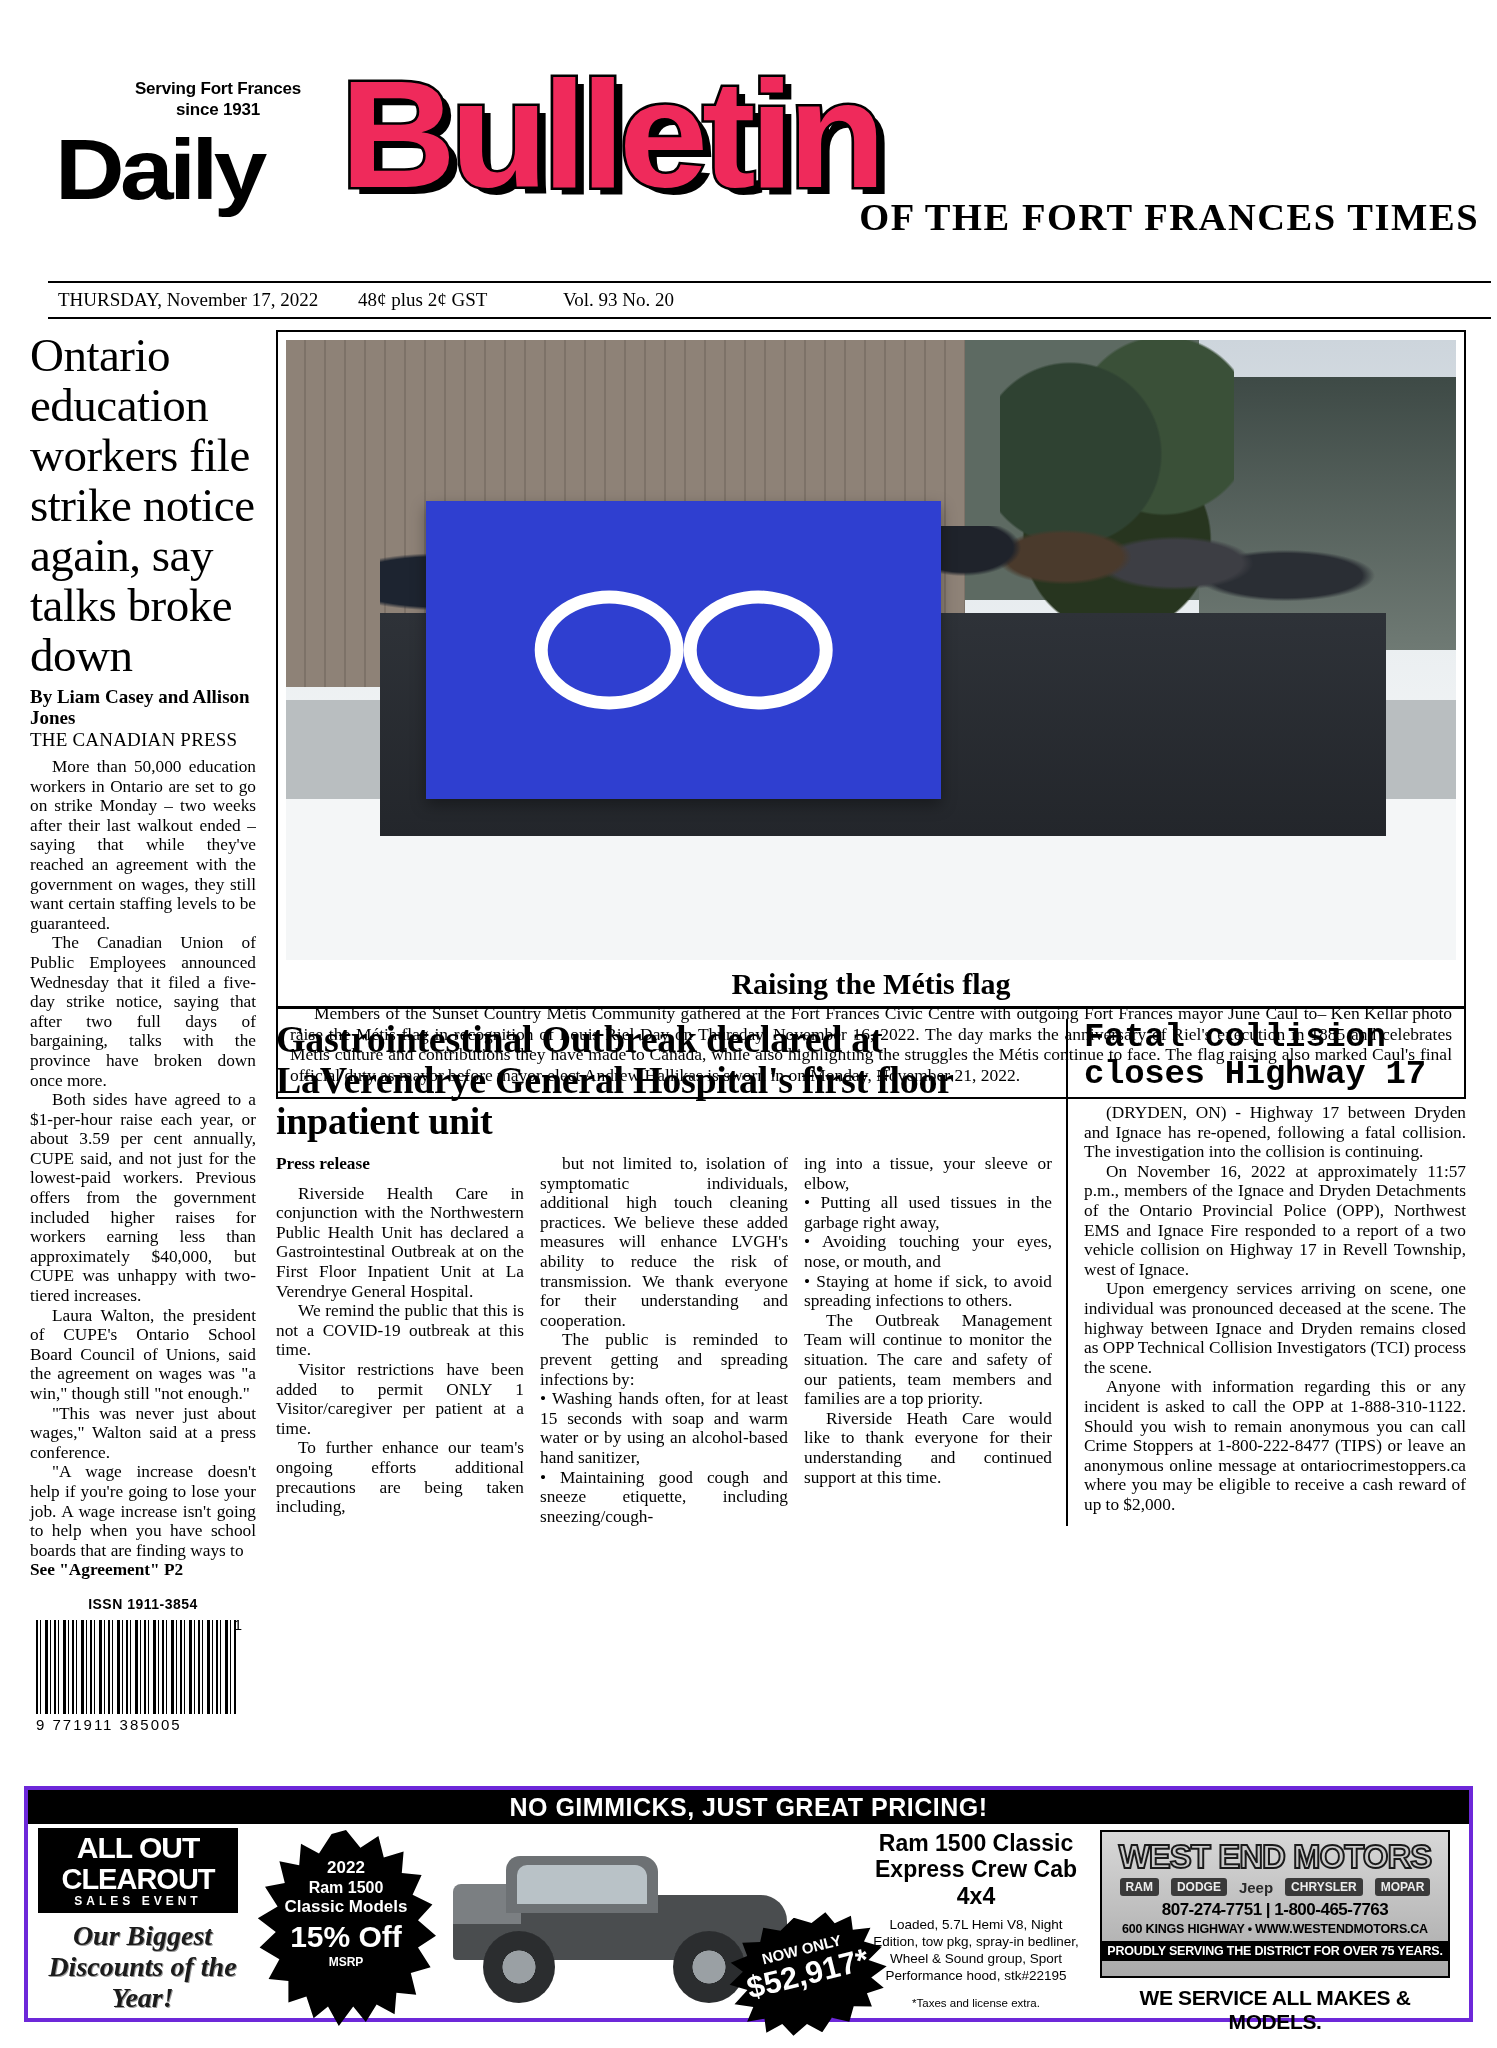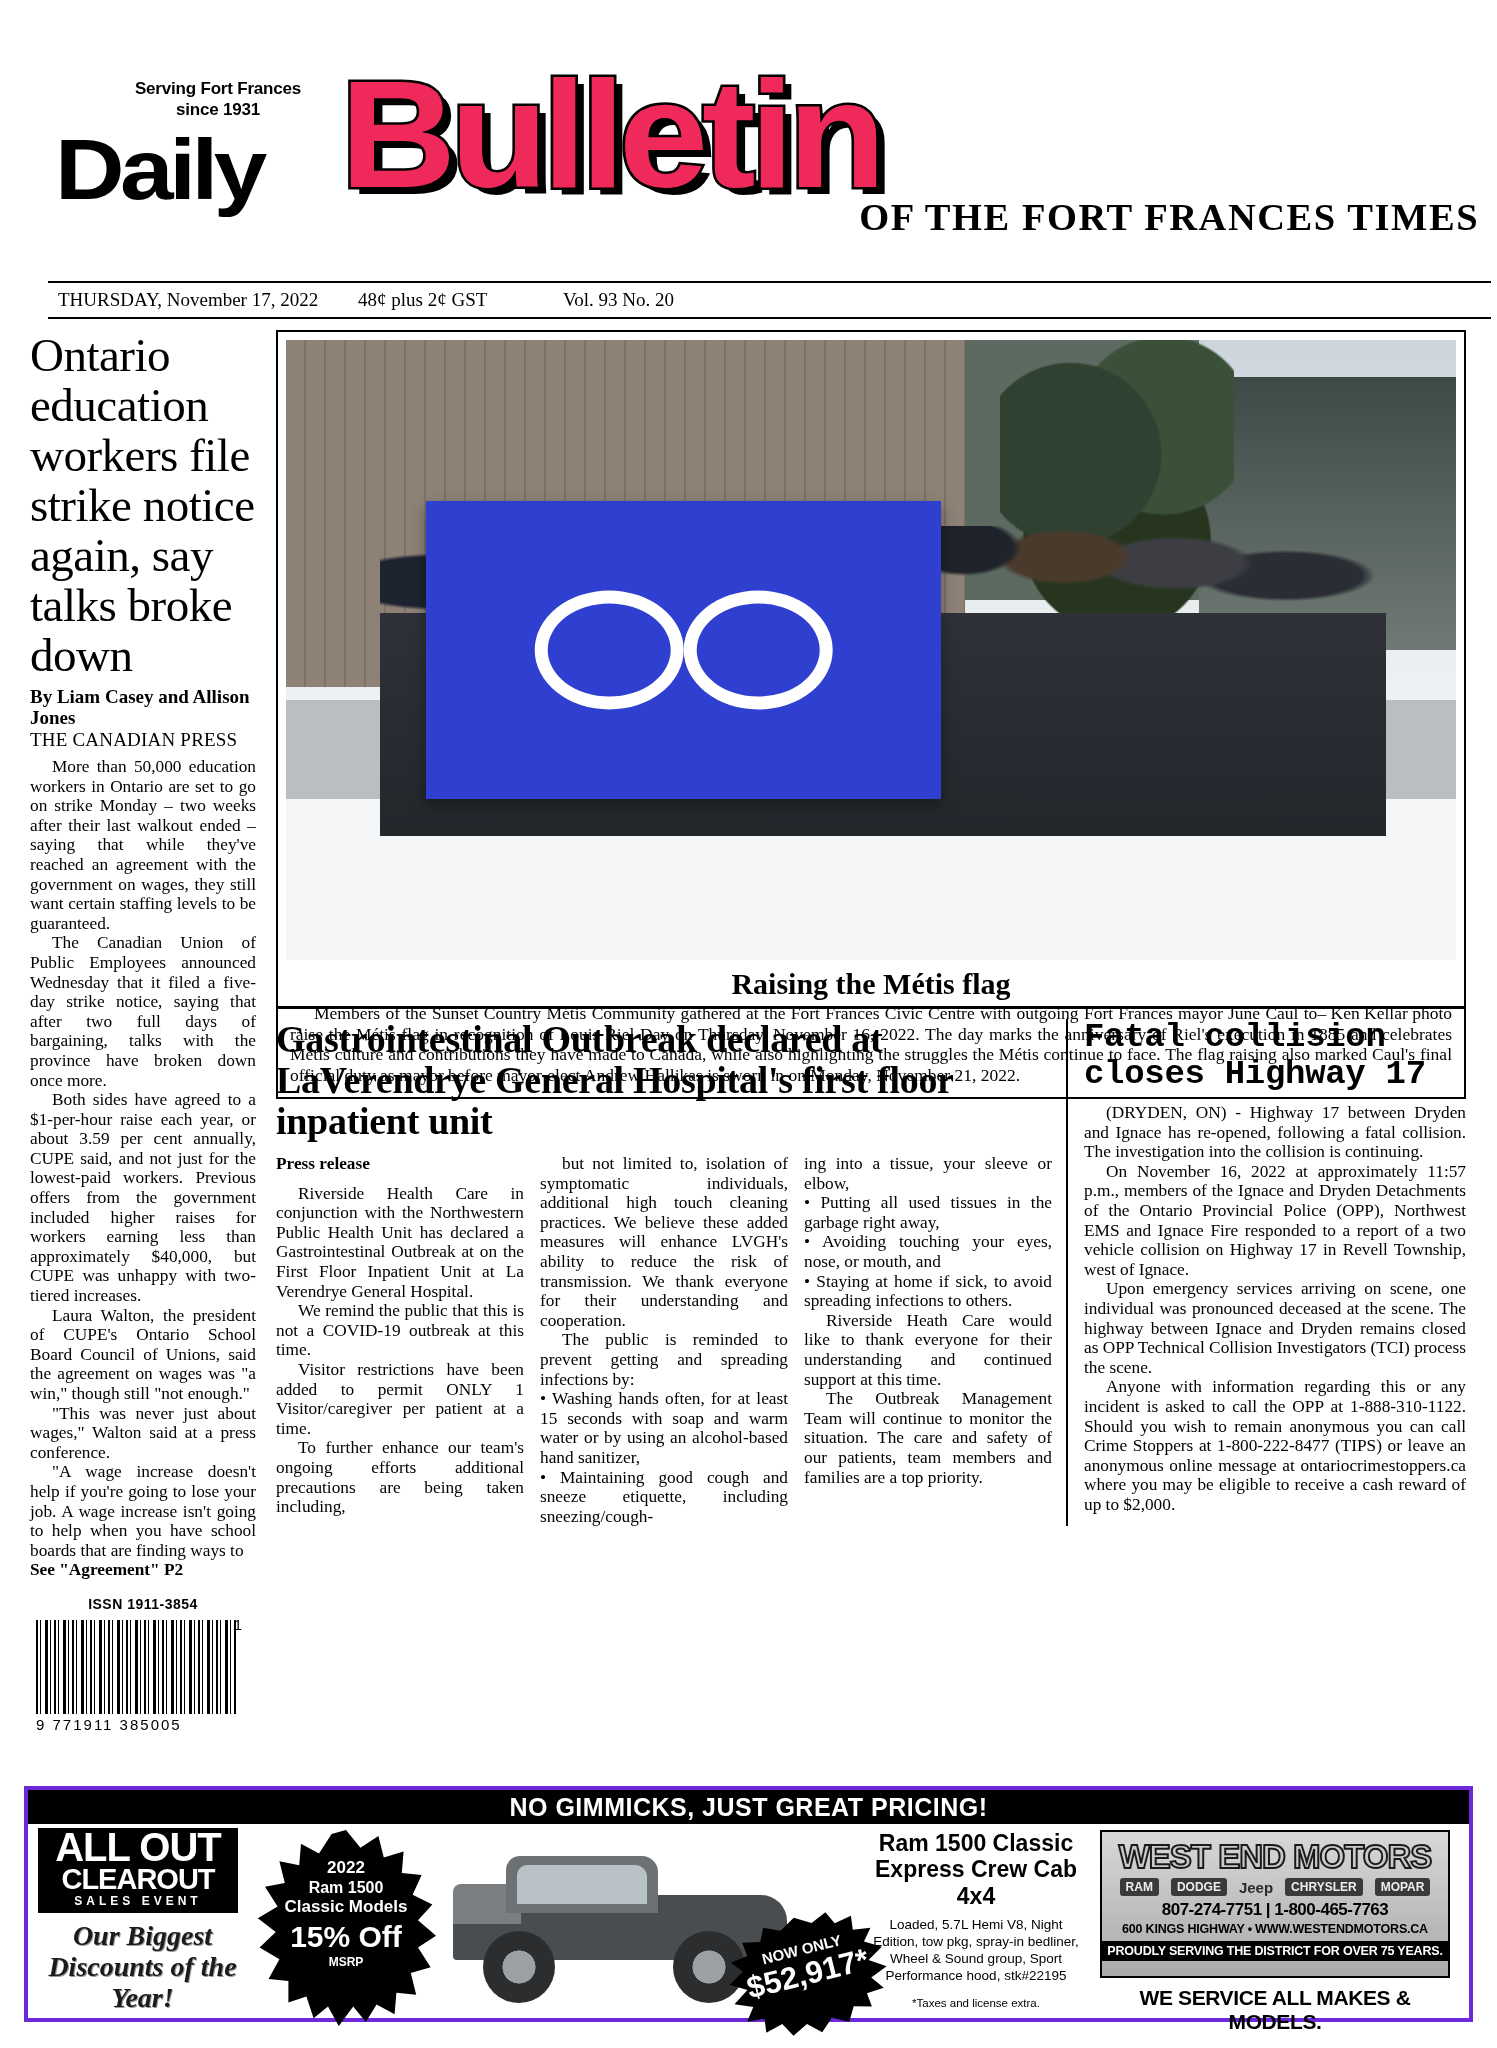--- a/index.html
+++ b/index.html
@@ -164,21 +164,21 @@
     position:absolute;left:0;right:0;top:0;height:34px;background:#000;color:#fff;
     font-family:"Liberation Sans",sans-serif;font-weight:bold;font-size:25px;
     display:flex;align-items:center;justify-content:center;letter-spacing:0.5px;
   }
   .ad-inner{position:absolute;left:0;right:0;top:34px;bottom:0;}
 
   .allout{
     position:absolute;left:10px;top:4px;width:200px;background:#000;color:#fff;
     font-family:"Liberation Sans",sans-serif;font-weight:bold;text-align:center;padding:3px 0 5px;
   }
-  .allout .l1{font-size:40px;line-height:33px;letter-spacing:-1px;}
+  .allout .l1{font-size:30px;line-height:33px;letter-spacing:-1px;}
   .allout .l2{font-size:29px;line-height:30px;letter-spacing:-1px;}
   .allout .l3{font-size:12px;line-height:14px;letter-spacing:4px;}
   .biggest{
     position:absolute;left:12px;top:96px;width:205px;text-align:center;
     font-family:"Liberation Serif",serif;font-weight:bold;font-style:italic;
     font-size:28px;line-height:31px;color:#1b1b1b;
     text-shadow:1px 1px 0 #9a9a9a;
   }
   .starburst{
     position:absolute;left:228px;top:6px;width:180px;height:196px;background:#000;color:#fff;
@@ -326,22 +326,22 @@
               <p>but not limited to, isolation of symptomatic individuals, additional high touch cleaning practices. We believe these added measures will enhance LVGH's ability to reduce the risk of transmission. We thank everyone for their understanding and cooperation.</p>
               <p>The public is reminded to prevent getting and spreading infections by:</p>
               <p class="bullet">• Washing hands often, for at least 15 seconds with soap and warm water or by using an alcohol-based hand sanitizer,</p>
               <p class="bullet">• Maintaining good cough and sneeze etiquette, including sneezing/cough-</p>
             </div>
             <div class="gi-col">
               <p class="bullet">ing into a tissue, your sleeve or elbow,</p>
               <p class="bullet">• Putting all used tissues in the garbage right away,</p>
               <p class="bullet">• Avoiding touching your eyes, nose, or mouth, and</p>
               <p class="bullet">• Staying at home if sick, to avoid spreading infections to others.</p>
+              <p>The Outbreak Management Team will continue to monitor the situation. The care and safety of our patients, team members and families are a top priority.</p>
               <p>Riverside Heath Care would like to thank everyone for their understanding and continued support at this time.</p>
-              <p>The Outbreak Management Team will continue to monitor the situation. The care and safety of our patients, team members and families are a top priority.</p>
             </div>
           </div>
         </div>
 
         <div class="fc-block">
           <h2 class="fc-head">Fatal collision closes Highway 17</h2>
           <p>(DRYDEN, ON) - Highway 17 between Dryden and Ignace has re-opened, following a fatal collision. The investigation into the collision is continuing.</p>
           <p>On November 16, 2022 at approximately 11:57 p.m., members of the Ignace and Dryden Detachments of the Ontario Provincial Police (OPP), Northwest EMS and Ignace Fire responded to a report of a two  vehicle collision on Highway 17 in Revell Township, west of Ignace.</p>
           <p>Upon emergency services arriving on scene, one individual was pronounced deceased at the scene. The highway between Ignace and Dryden remains closed as OPP Technical Collision Investigators (TCI) process the scene.</p>
           <p>Anyone with information regarding this or any incident is asked to call the OPP at 1-888-310-1122. Should you wish to remain anonymous you can call Crime Stoppers at 1-800-222-8477 (TIPS) or leave an anonymous online message at ontariocrimestoppers.ca where you may be eligible to receive a cash reward of up to $2,000.</p>

